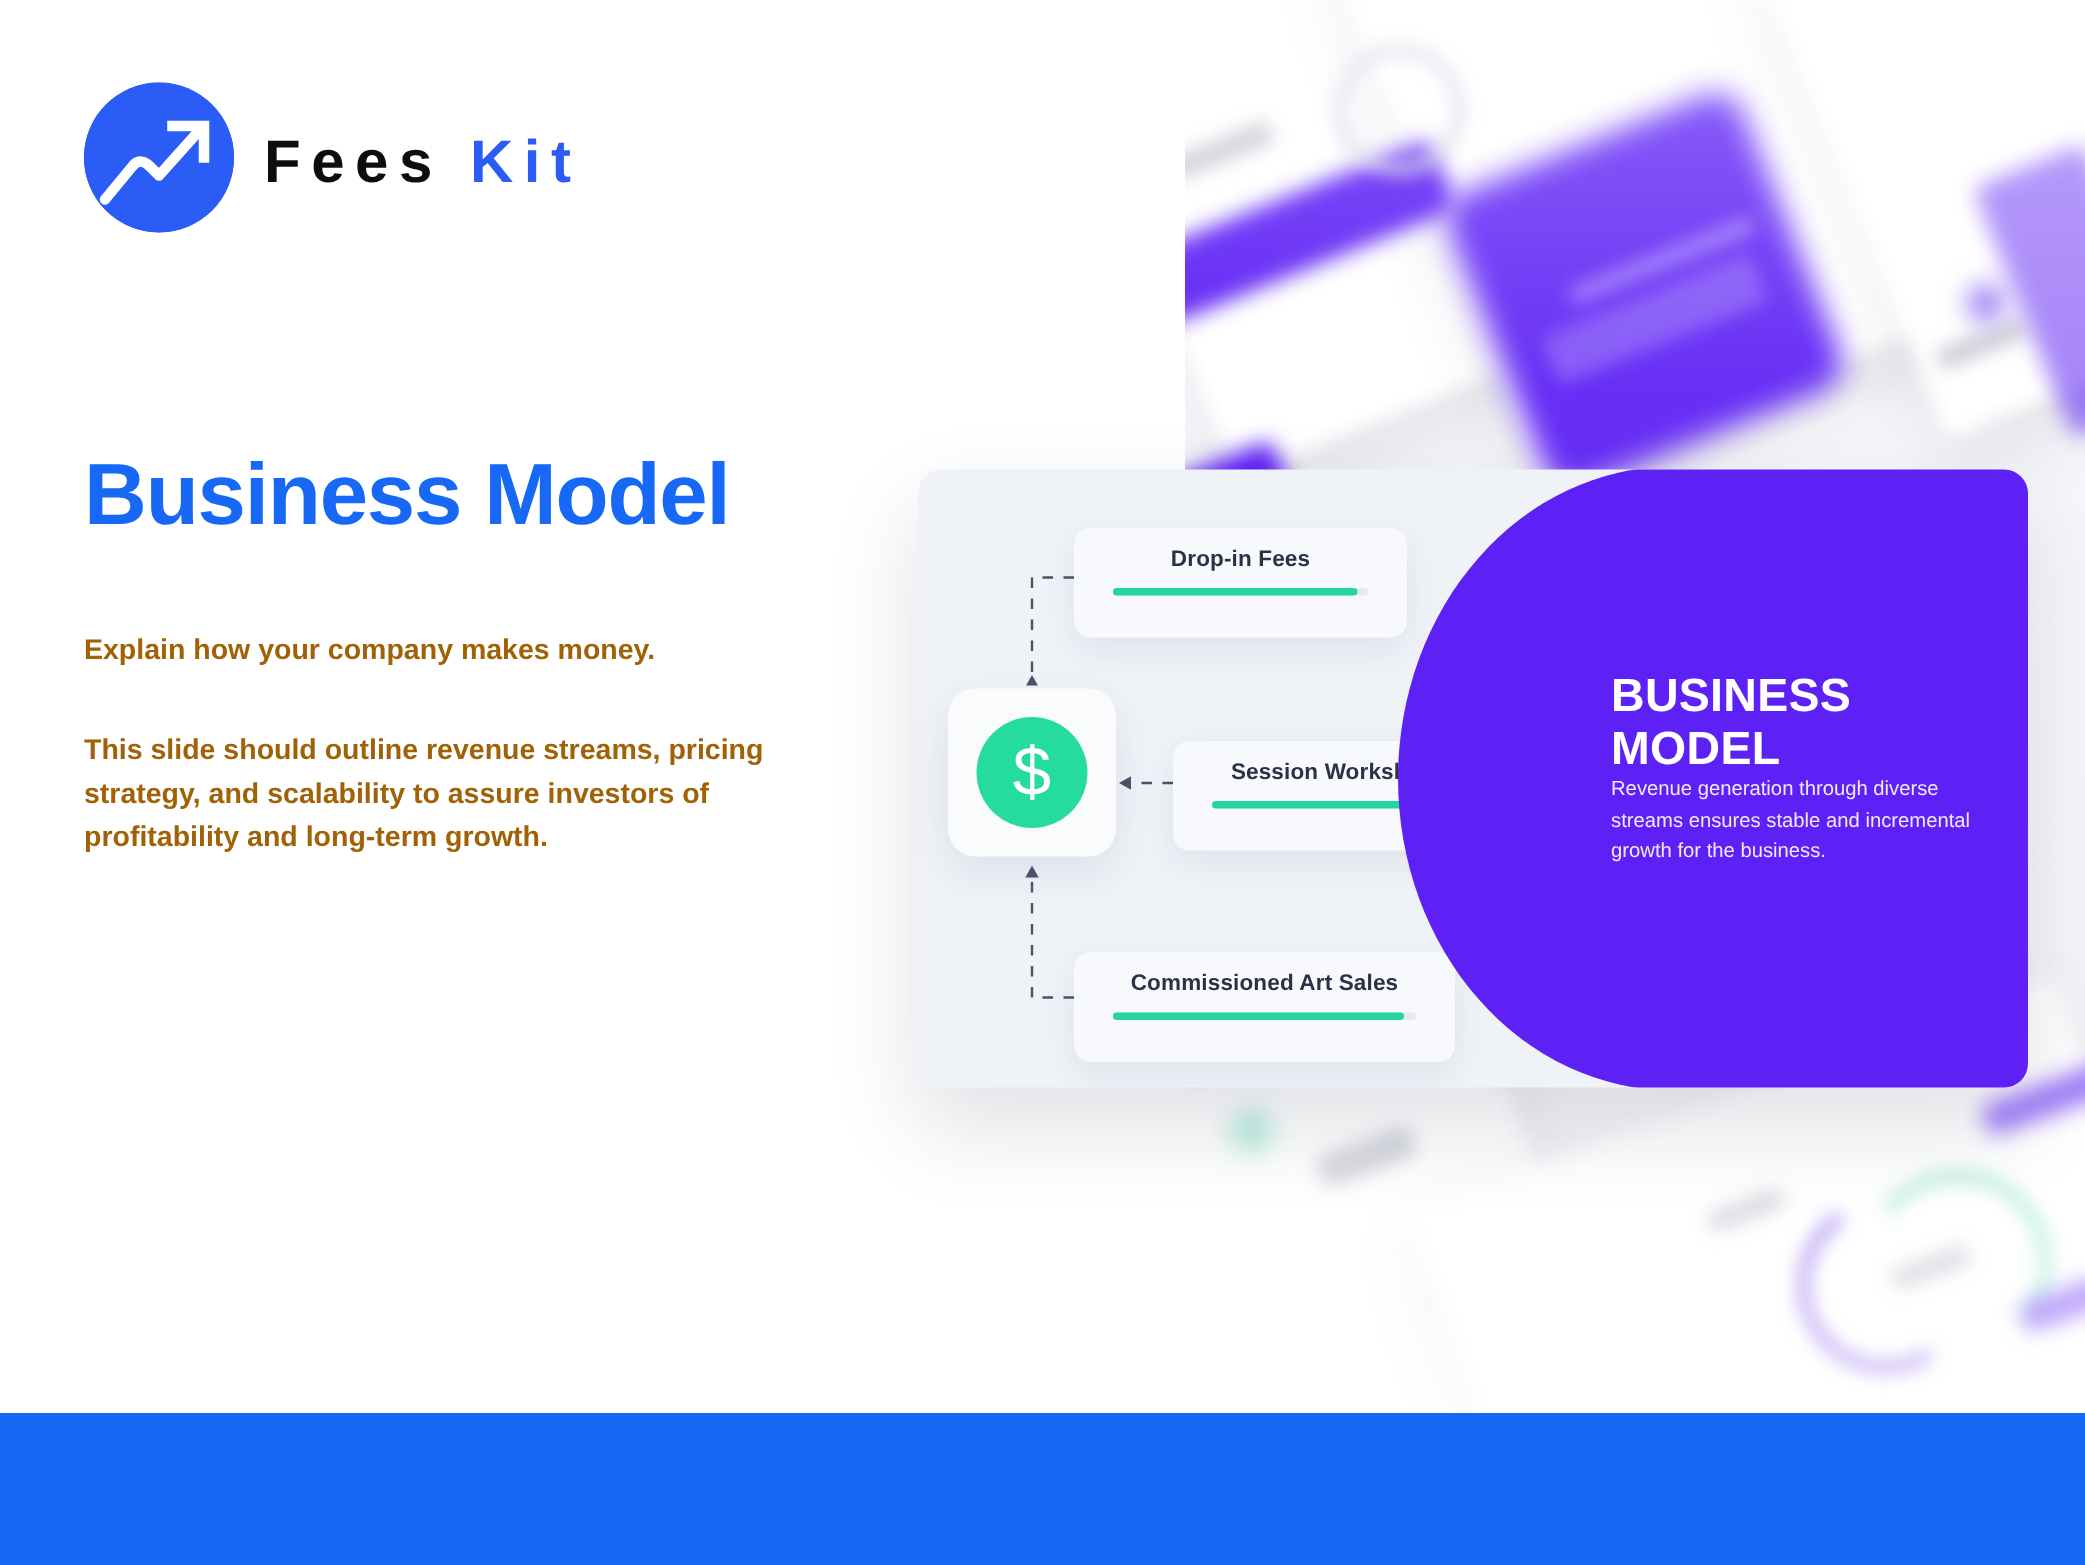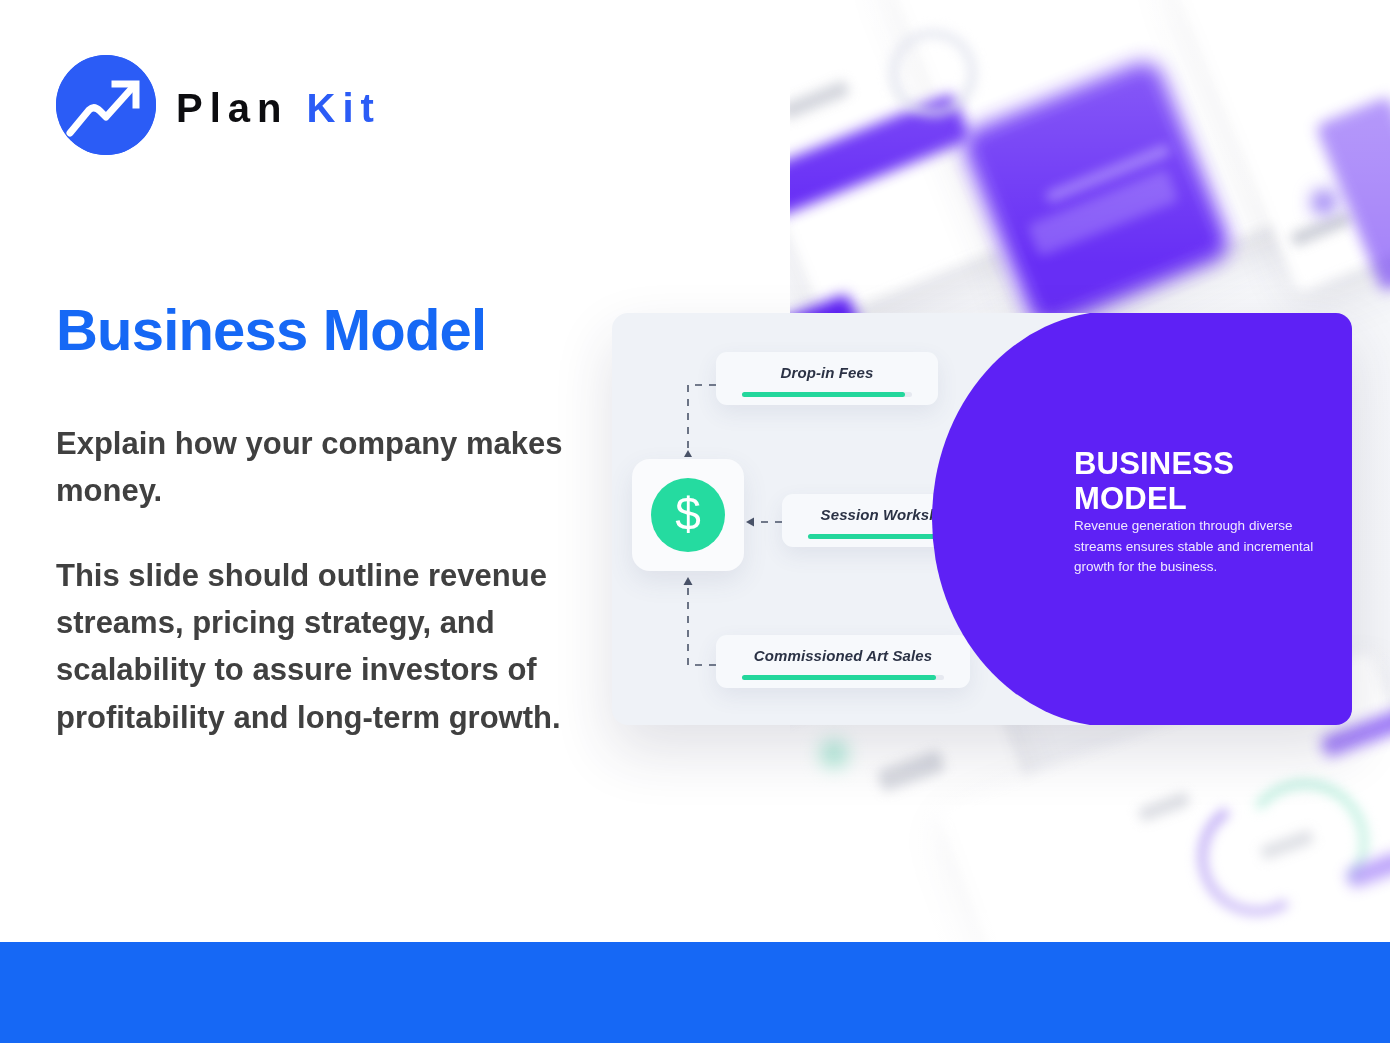--- a/index.html
+++ b/index.html
@@ -53,21 +53,21 @@
     line-height:1.1; margin-top:3px;
   }
   .logo-kit{ color:#2B5CF6;text-align:right; }
 
   .page-title{
     position:absolute; left:56px; top:296px;
     font-size:58px; font-weight:700; color:#1668F5; letter-spacing:-0.8px;
   }
   .body-copy{
     position:absolute; left:56px; top:420px; width:520px;
-    font-size:31px; font-weight:600; color:#404040; line-height:1.52;
+    font-size:19px; font-weight:600; color:#a16207; line-height:1.52;
   }
   .body-copy p + p{ margin-top:38px; }
 
   
   .preview-card{
     position:absolute; left:612px; top:313px; width:740px; height:412px;
     background:#EFF2F7; border-radius:16px;
     box-shadow:0 26px 60px rgba(40,45,80,.14);
     overflow:hidden;
   }
@@ -94,22 +94,21 @@
   }
   .dollar-circle{
     width:74px; height:74px; border-radius:50%; background:#25DBA0;
     display:flex; align-items:center; justify-content:center;
   }
   .dollar-circle svg{ display:block; }
 
   .stream-card{
     position:absolute; background:#F7F9FC; border-radius:11px;
     box-shadow:0 8px 22px rgba(70,80,120,.09);
-    padding:12px 26px 8px;
-    font-style:italic;
+    padding:12px 26px 28px;
   }
   .stream-card .lbl{
     font-size:15px; font-weight:700; color:#2B3245; text-align:center;
     white-space:nowrap; letter-spacing:.1px;
   }
   .bar-track{
     margin-top:11px; height:5px; border-radius:3px; background:#E6E9F0;
   }
   .bar-fill{ height:5px; border-radius:3px; background:#23D79C; }
 
@@ -160,21 +159,21 @@
 <div class="logo-wrap">
   <div class="logo-mark">
     <svg width="100" height="100" viewBox="0 0 100 100">
       <circle cx="50" cy="50" r="50" fill="#2B5CF6"></circle>
       <path d="M14 78 L33 55 Q38 50 44 56 L50 62 L76 33" stroke="#ffffff" stroke-width="7" fill="none" stroke-linecap="round" stroke-linejoin="round"></path>
       <path d="M59 29 L80 29 L80 50" stroke="#ffffff" stroke-width="7" fill="none" stroke-linecap="square" stroke-linejoin="miter"></path>
     </svg>
   </div>
   <div class="logo-text">
     <div class="logo-line2">
-      <span>Plan</span>
+      <span>Fees</span>
       <span class="logo-kit">Kit</span>
     </div>
   </div>
 </div>
 
 <h1 class="page-title">Business Model</h1>
 
 <div class="body-copy">
   <p>Explain how your company makes money.</p>
   <p>This slide should outline revenue streams, pricing strategy, and scalability to assure investors of profitability and long-term growth.</p>

